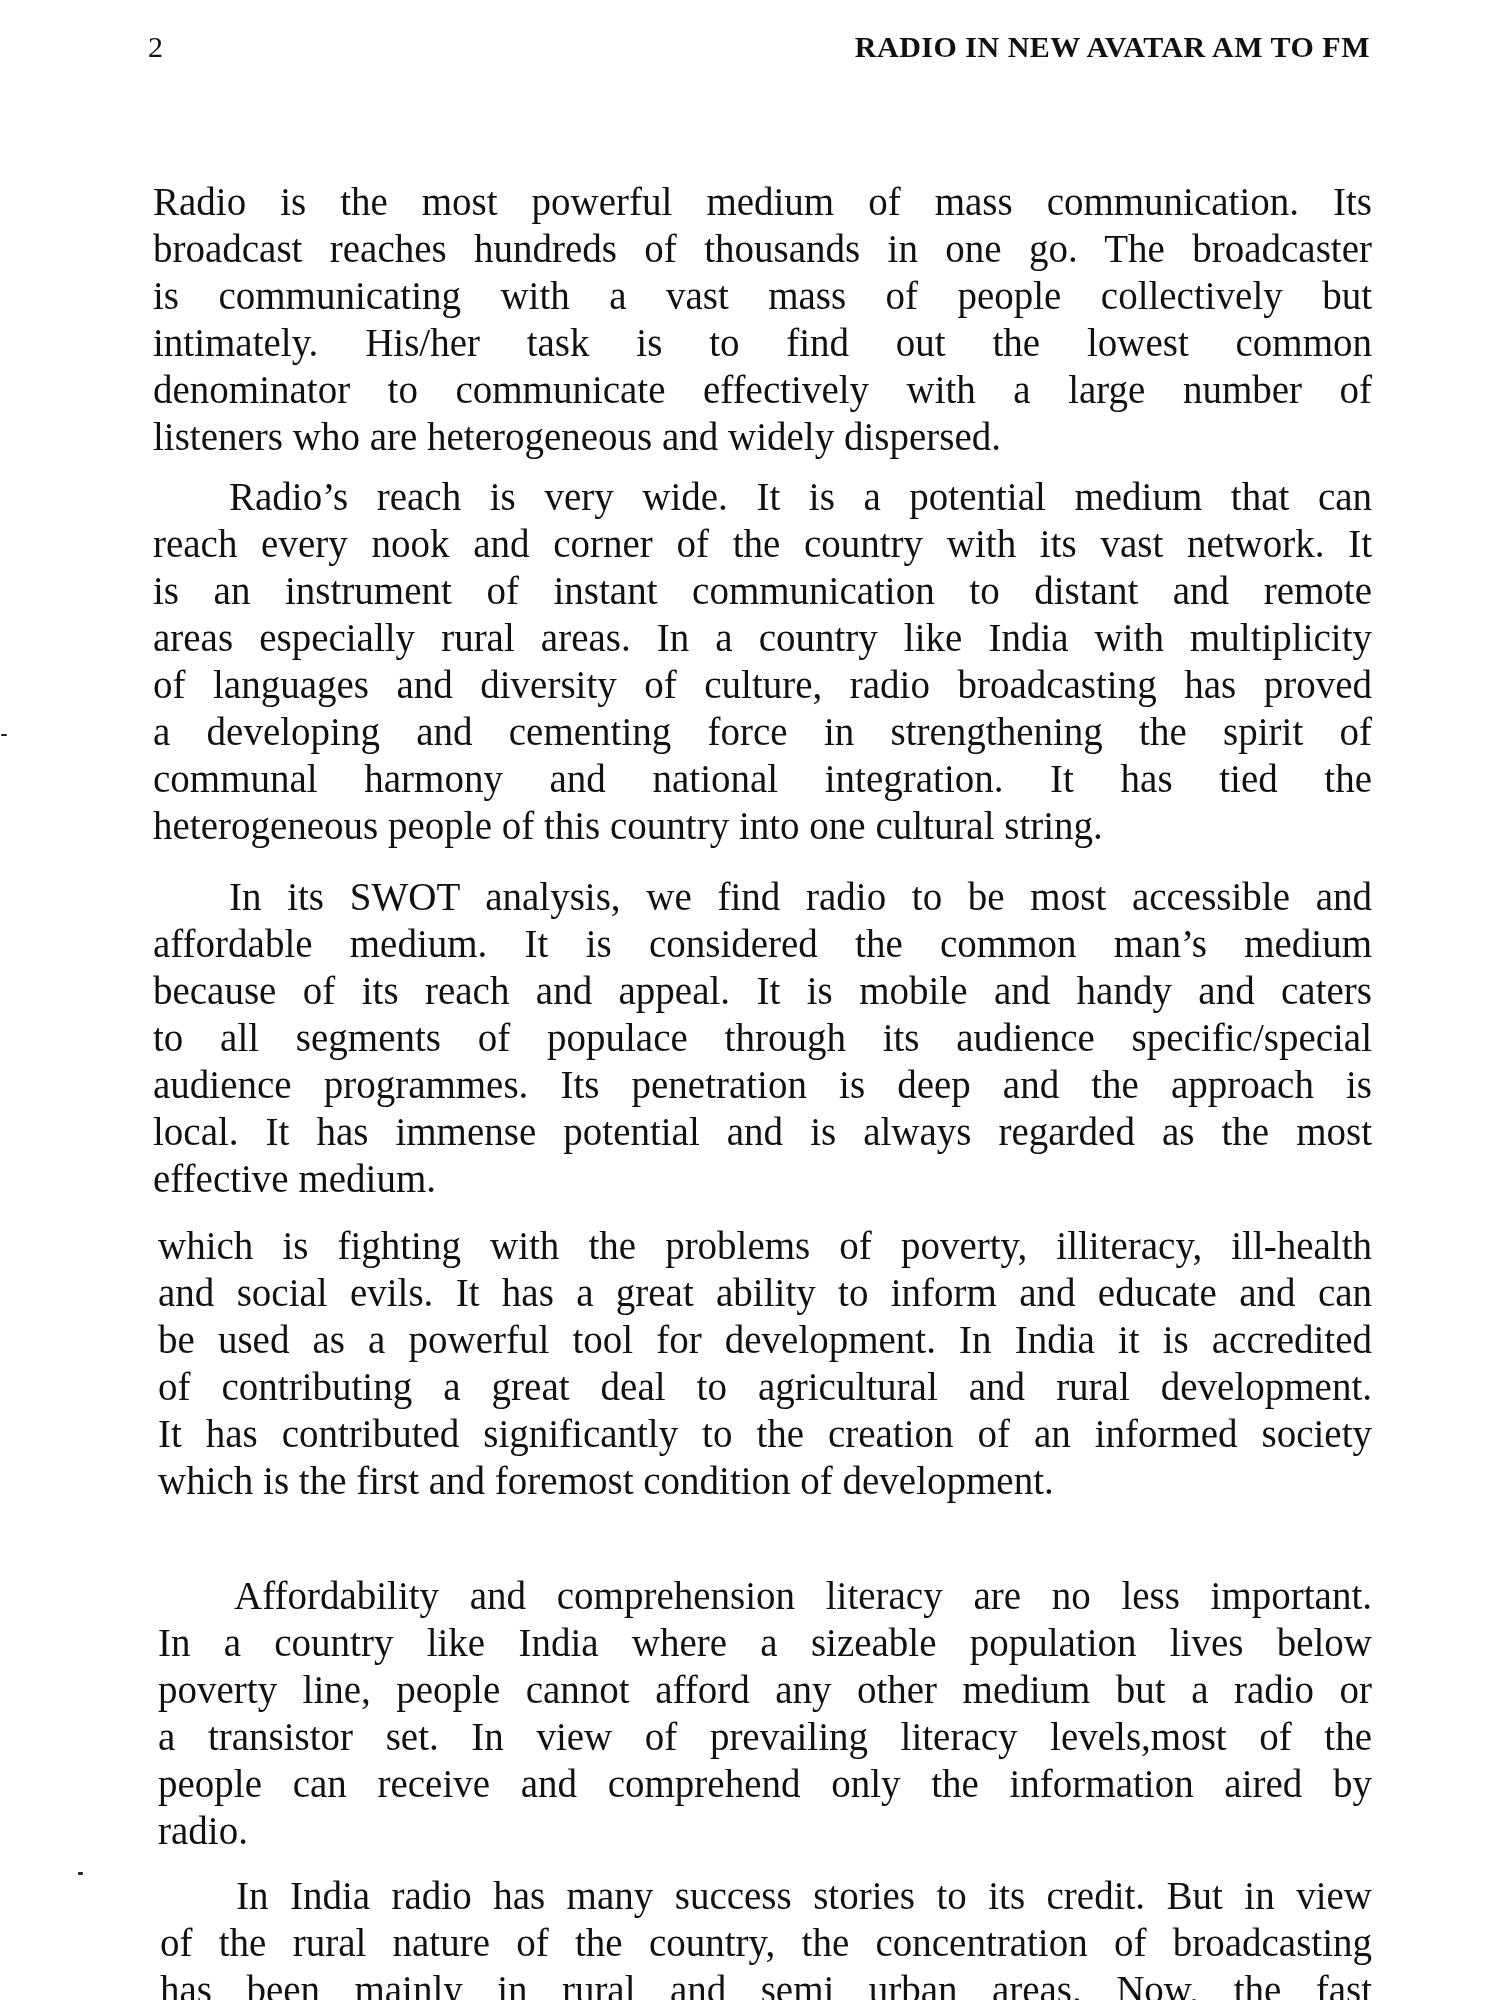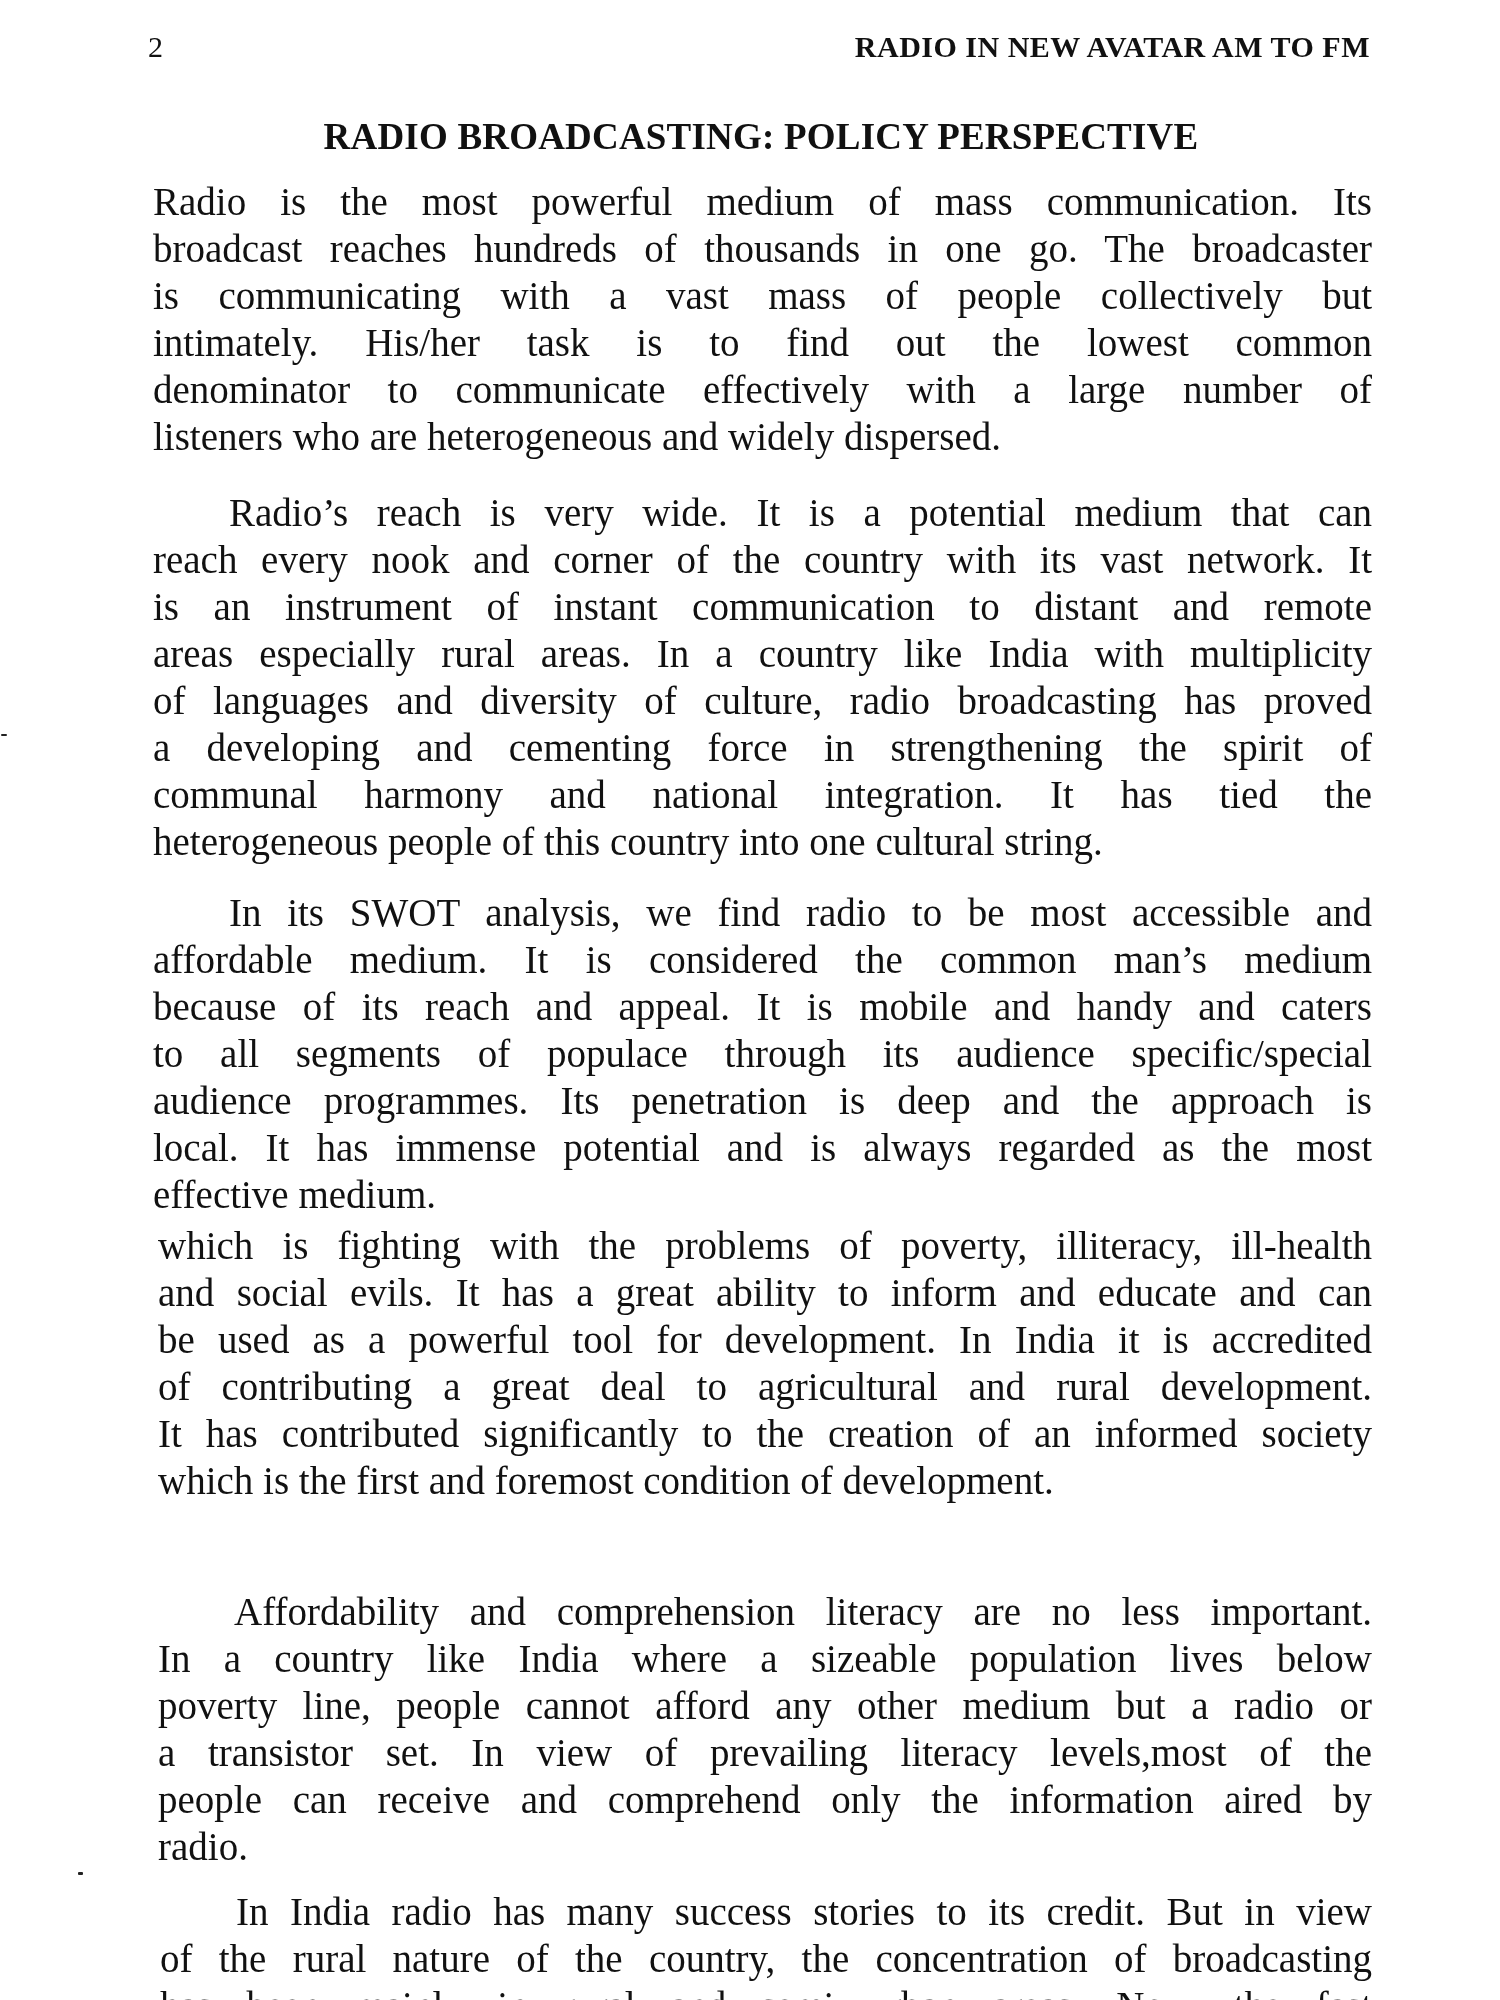--- a/index.html
+++ b/index.html
@@ -9,34 +9,33 @@
   .running-header { position: absolute; top: 30px; left: 148px; width: 1222px; height: 40px;
                     font-family: "Liberation Serif", serif; font-size: 30px; }
   .page-number { position: absolute; left: 0; top: 0; }
   .running-title { position: absolute; right: 0; top: 0; letter-spacing: 0.5px; font-weight: bold; }
   .chapter-title { position: absolute; top: 115px; left: 150px; width: 1222px; text-align: center;
                    font-family: "Liberation Serif", serif; font-weight: bold; font-size: 37px; letter-spacing: 0.2px; }
   .para { position: absolute; left: 153px; width: 1219px; margin: 0; }
   .line { display: block; height: 47px; line-height: 47px; font-family: "Liberation Serif", serif;
           font-size: 39px; text-align: justify; text-align-last: justify; white-space: nowrap; overflow: visible; }
   .line.last { text-align-last: left; }
-  .line.indent { padding-left: 76px; margin-top: 16px; }
+  .line.indent { padding-left: 76px; }
   .speck { position: absolute; background: #222; border-radius: 1px; }
 </style>
 </head>
 <body>
 
 <div class="page">
 
   <div class="running-header">
     <span class="page-number">2</span>
     <span class="running-title">RADIO IN NEW AVATAR AM TO FM</span>
   </div>
 
-  <div class="chapter-title">RADIO BROADCASTING: POLICY PERSPECTIVE</div>
 
   <div class="para" style="top:178px">
     <span class="line">Radio is the most powerful medium of mass communication. Its</span>
     <span class="line">broadcast reaches hundreds of thousands in one go. The broadcaster</span>
     <span class="line">is communicating with a vast mass of people collectively but</span>
     <span class="line">intimately. His/her task is to find out the lowest common</span>
     <span class="line">denominator to communicate effectively with a large number of</span>
     <span class="line last">listeners who are heterogeneous and widely dispersed.</span>
   </div>
 

